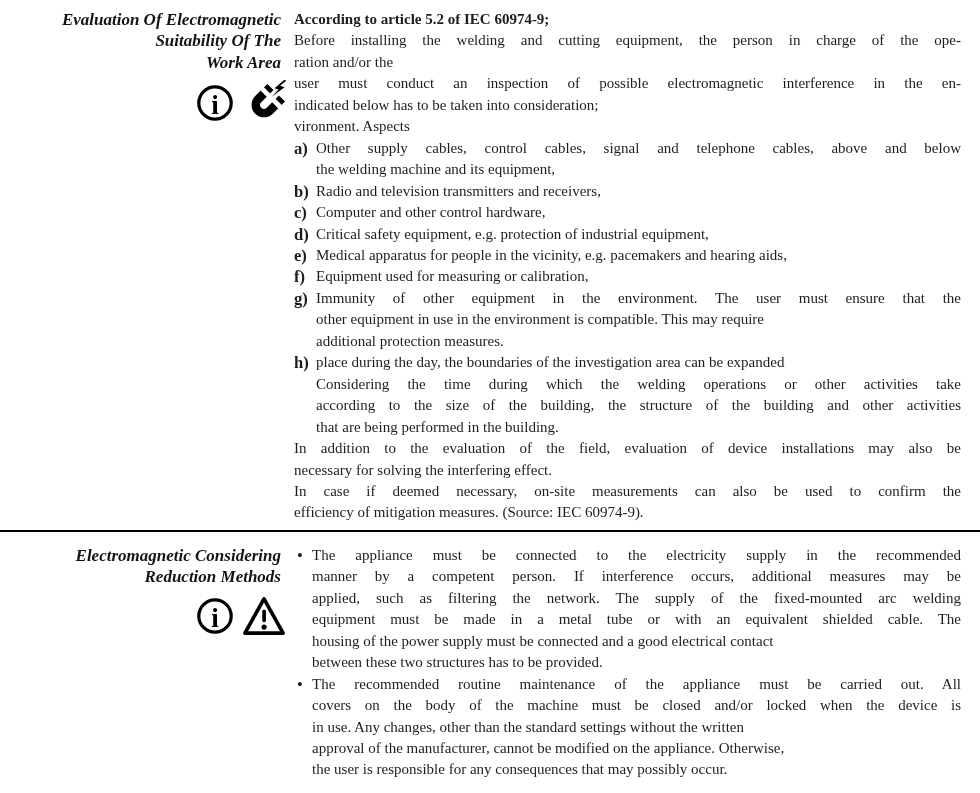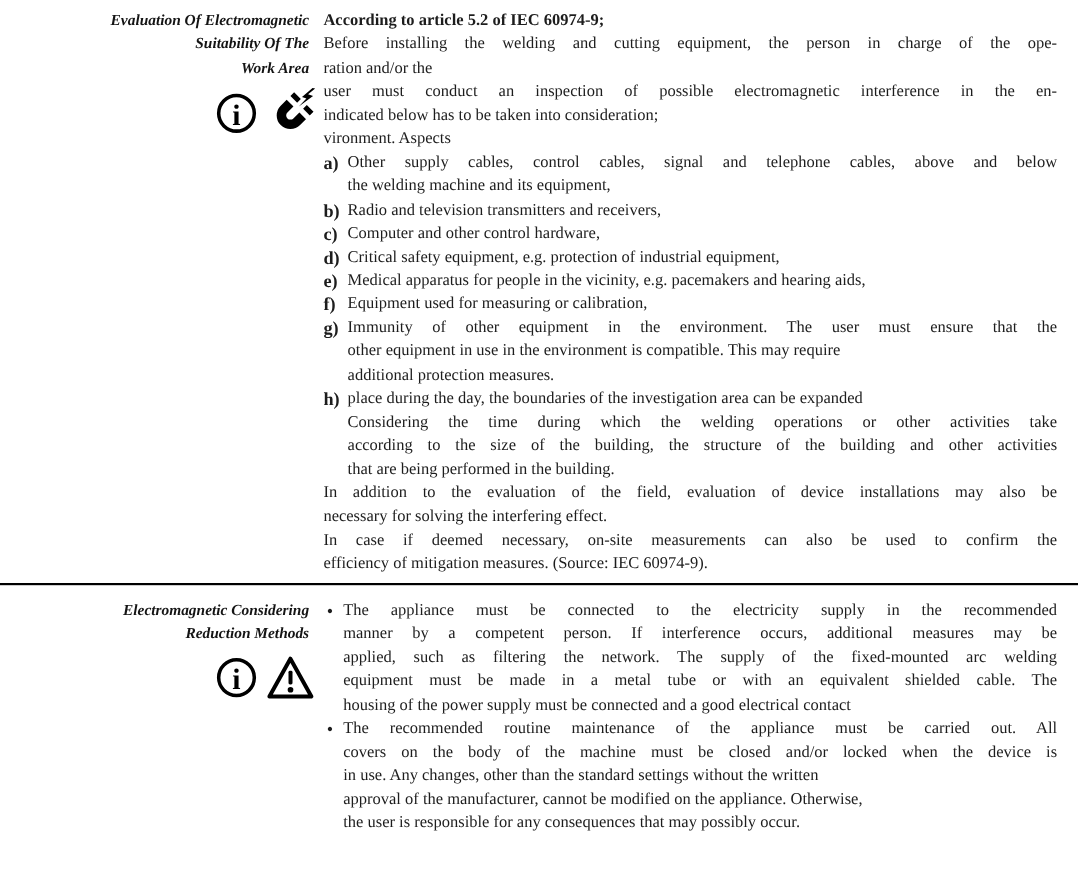--- a/index.html
+++ b/index.html
@@ -2,21 +2,21 @@
 <html><head>
 <meta charset="utf-8">
 <style>
   * { margin:0; padding:0; box-sizing:border-box; }
   html,body { width:980px; height:793px; background:#ffffff; overflow:hidden; }
   body { font-family:"Liberation Serif","DejaVu Serif",serif; color:#1d1d1d; }
   .page { padding-top:9px; }
   .row { display:flex; align-items:flex-start; }
   .left { flex:0 0 281px; width:281px; text-align:right; }
   .right { flex:1 1 auto; margin-left:13px; margin-right:19px; }
-  .heading { font-size:14px; line-height:21.4px; font-weight:bold; font-style:italic; color:#141414; }
+  .heading { font-size:17px; line-height:21.4px; font-weight:bold; font-style:italic; color:#141414; }
   .hl { display:block; }
   .icons { display:flex; justify-content:flex-end; align-items:center; gap:7px; margin-top:7px; margin-right:-6px; }
   .icons svg { display:block; }
   .line { font-size:15px; line-height:21.45px; }
   .stretch { text-align:justify; text-align-last:justify; }
   .lead { font-weight:bold; }
   .li { position:relative; padding-left:22px; }
   .lbl { position:absolute; left:0; top:0; font-weight:bold; font-size:16.6px; line-height:21.45px; }
   .bullet { position:relative; padding-left:18px; }
   .bdot { position:absolute; left:3px; top:0; font-size:16.6px; line-height:21.45px; }
@@ -125,20 +125,21 @@
       </div>
     </div>
     <div class="right">
       <div class="bullet">
         <span class="bdot">•</span>
         <div class="line stretch">The appliance must be connected to the electricity supply in the recommended</div>
         <div class="line stretch">manner by a competent person. If interference occurs, additional measures may be</div>
         <div class="line stretch">applied, such as filtering the network. The supply of the fixed-mounted arc welding</div>
         <div class="line stretch">equipment must be made in a metal tube or with an equivalent shielded cable. The</div>
         <div class="line">housing of the power supply must be connected and a good electrical contact</div>
+        <div class="line">between these two structures has to be provided.</div>
       </div>
       <div class="bullet">
         <span class="bdot">•</span>
         <div class="line stretch">The recommended routine maintenance of the appliance must be carried out. All</div>
         <div class="line stretch">covers on the body of the machine must be closed and/or locked when the device is</div>
         <div class="line">in use. Any changes, other than the standard settings without the written</div>
         <div class="line">approval of the manufacturer, cannot be modified on the appliance. Otherwise,</div>
         <div class="line">the user is responsible for any consequences that may possibly occur.</div>
       </div>
     </div>

